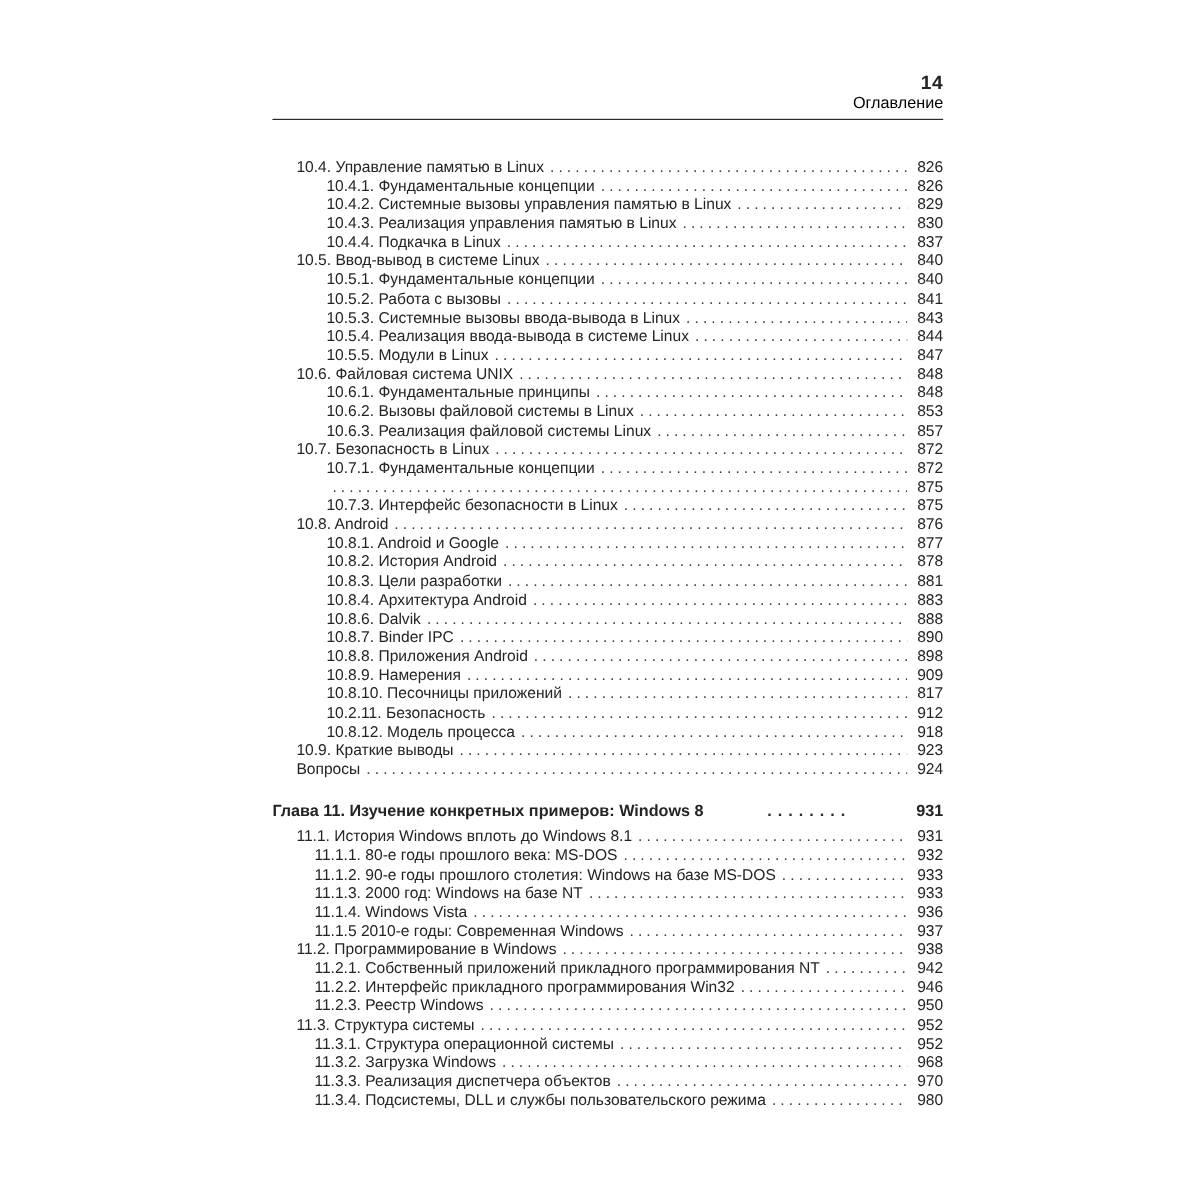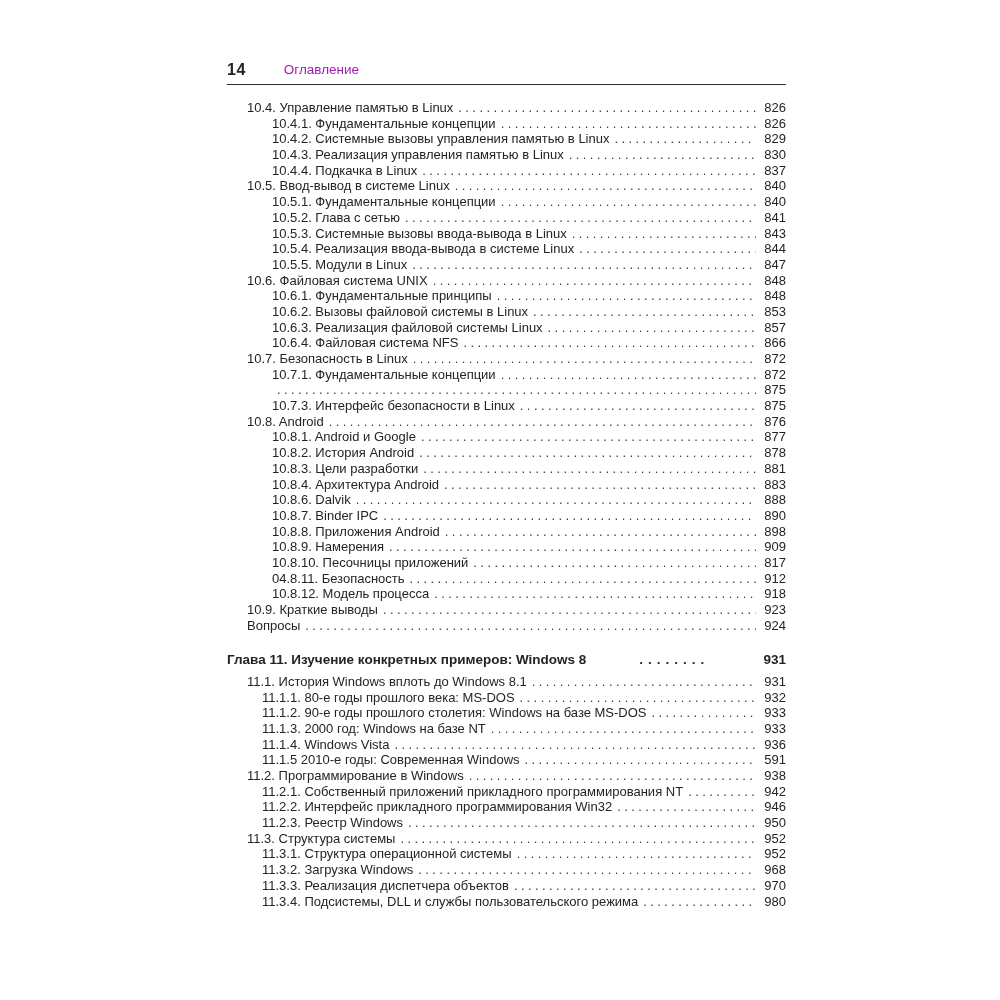--- a/index.html
+++ b/index.html
@@ -13,38 +13,39 @@
   }
   .page-content {
     position: absolute;
     left: 227px;
     top: 61px;
     width: 559px;
   }
   
   .page-header {
     display: flex;
-    align-items: center;
+    align-items: flex-end;
     padding-bottom: 6px;
     border-bottom: 1.5px solid #2b2b2b;
+    flex-direction: column;
   }
   .page-number {
     font-size: 16px;
     font-weight: 700;
     line-height: 17px;
     letter-spacing: 0.5px;
   }
   .running-title {
     font-size: 13.5px;
     margin-left: 38px;
-    color: #a21caf;
+    color: #000000;
   }
   
   .toc {
-    margin-top: 15px;
+    margin-top: 31px;
     font-size: 13px;
   }
   .row {
     display: flex;
     align-items: baseline;
     height: 15.7px;
     white-space: nowrap;
   }
   .row .label { flex: 0 0 auto; }
   .leader {
@@ -127,21 +128,21 @@
           <span class="page-col">840</span>
         </div>
 
         <div class="row l2">
           <span class="label">10.5.1. Фундаментальные концепции</span>
           <span class="leader"></span>
           <span class="page-col">840</span>
         </div>
 
         <div class="row l2">
-          <span class="label">10.5.2. Глава с сетью</span>
+          <span class="label">10.5.2. Работа с вызовы</span>
           <span class="leader"></span>
           <span class="page-col">841</span>
         </div>
 
         <div class="row l2">
           <span class="label">10.5.3. Системные вызовы ввода-вывода в Linux</span>
           <span class="leader"></span>
           <span class="page-col">843</span>
         </div>
 
@@ -174,25 +175,20 @@
           <span class="leader"></span>
           <span class="page-col">853</span>
         </div>
 
         <div class="row l2">
           <span class="label">10.6.3. Реализация файловой системы Linux</span>
           <span class="leader"></span>
           <span class="page-col">857</span>
         </div>
 
-        <div class="row l2">
-          <span class="label">10.6.4. Файловая система NFS</span>
-          <span class="leader"></span>
-          <span class="page-col">866</span>
-        </div>
 
         <div class="row l1">
           <span class="label">10.7. Безопасность в Linux</span>
           <span class="leader"></span>
           <span class="page-col">872</span>
         </div>
 
         <div class="row l2">
           <span class="label">10.7.1. Фундаментальные концепции</span>
           <span class="leader"></span>
@@ -265,21 +261,21 @@
           <span class="page-col">909</span>
         </div>
 
         <div class="row l2">
           <span class="label">10.8.10. Песочницы приложений</span>
           <span class="leader"></span>
           <span class="page-col">817</span>
         </div>
 
         <div class="row l2">
-          <span class="label">04.8.11. Безопасность</span>
+          <span class="label">10.2.11. Безопасность</span>
           <span class="leader"></span>
           <span class="page-col">912</span>
         </div>
 
         <div class="row l2">
           <span class="label">10.8.12. Модель процесса</span>
           <span class="leader"></span>
           <span class="page-col">918</span>
         </div>
 
@@ -330,21 +326,21 @@
 
         <div class="row l2">
           <span class="label">11.1.4. Windows Vista</span>
           <span class="leader"></span>
           <span class="page-col">936</span>
         </div>
 
         <div class="row l2">
           <span class="label">11.1.5 2010-е годы: Современная Windows</span>
           <span class="leader"></span>
-          <span class="page-col">591</span>
+          <span class="page-col">937</span>
         </div>
 
         <div class="row l1">
           <span class="label">11.2. Программирование в Windows</span>
           <span class="leader"></span>
           <span class="page-col">938</span>
         </div>
 
         <div class="row l2">
           <span class="label">11.2.1. Собственный приложений прикладного программирования NT</span>

